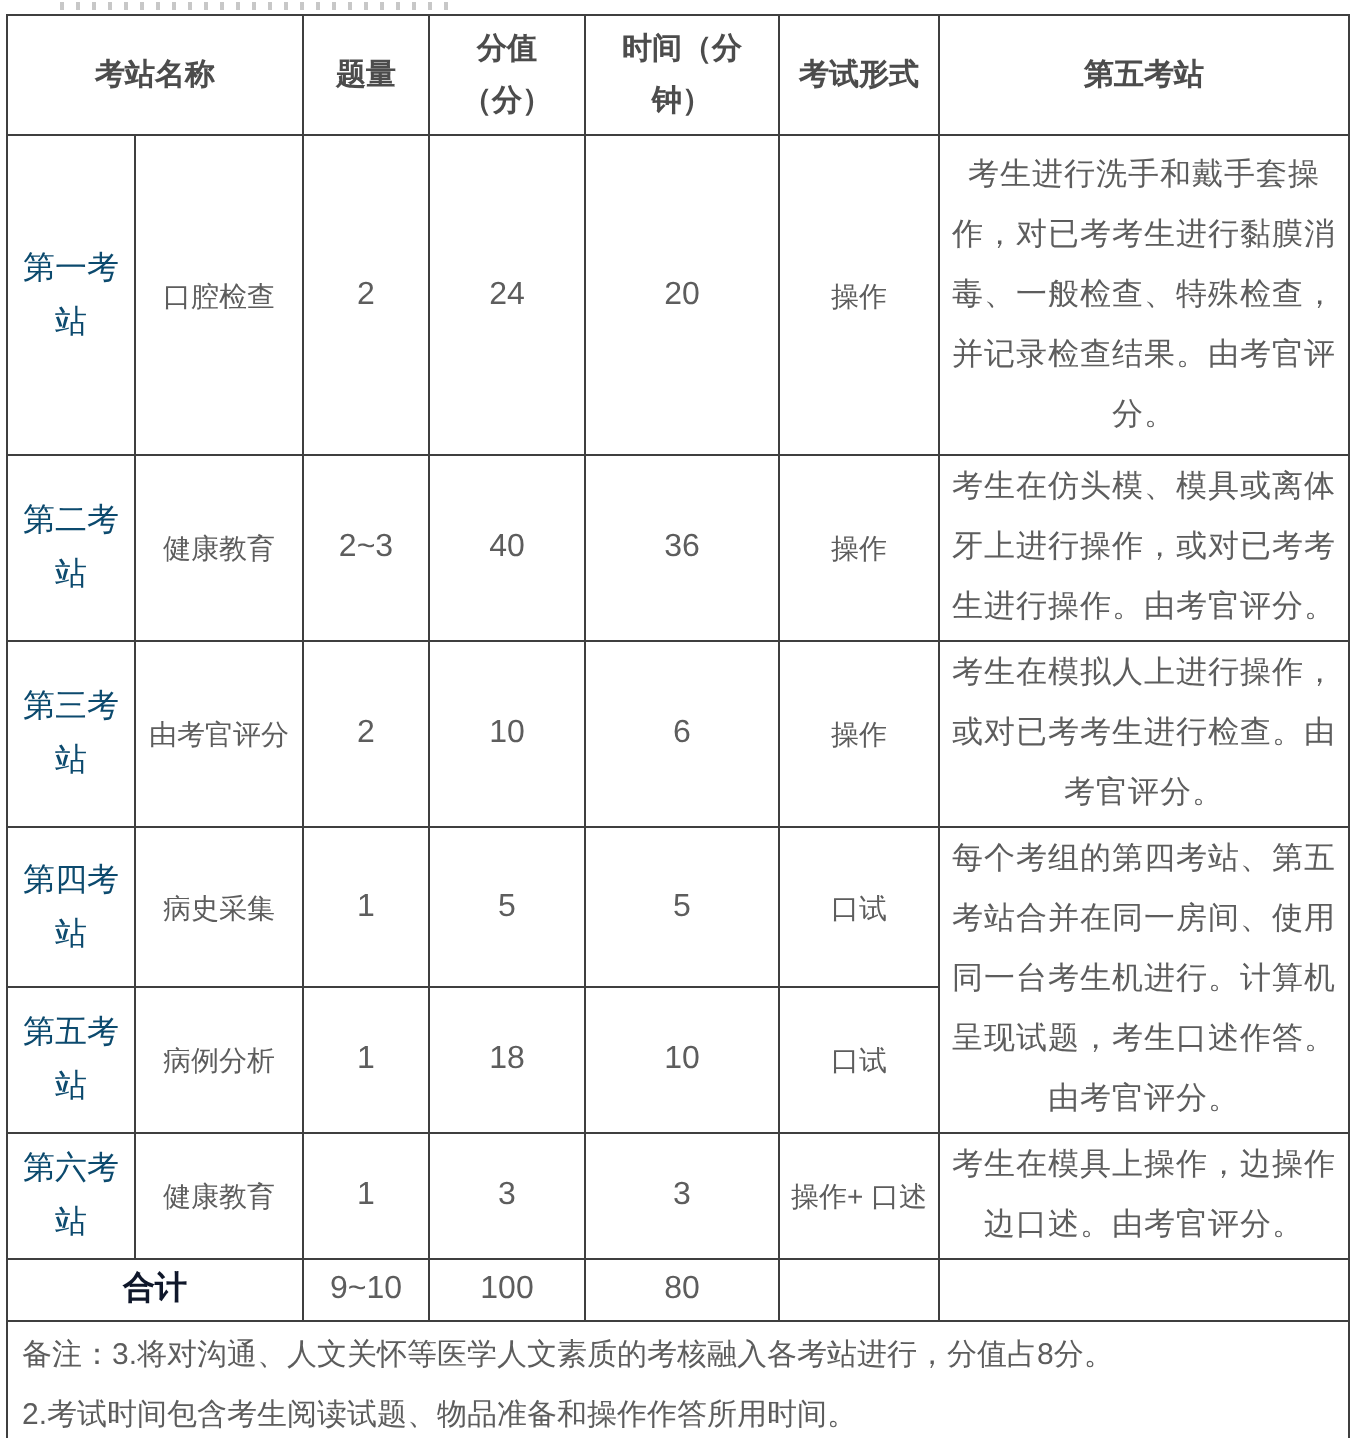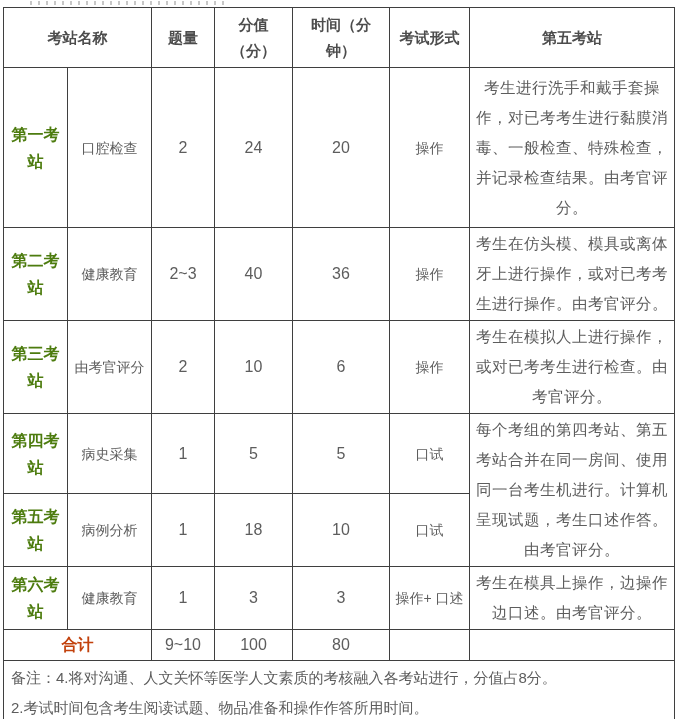--- a/index.html
+++ b/index.html
@@ -23,28 +23,28 @@
     background:#ffffff;
     text-align:center;vertical-align:middle;
     font-size:14px;line-height:24px;
     padding:0 4px;
     overflow:hidden;
   }
   th{
     font-weight:bold;color:#4c4c4c;font-size:15px;
     white-space:pre-line;line-height:26px;
   }
-  .station{font-weight:bold;color:#4d7c0f;font-size:16px;line-height:27px;}
+  .station{font-weight:normal;color:#0c4a6e;font-size:16px;line-height:27px;}
   .num{font-size:16px;}
   .fmt{padding:0 1px;white-space:nowrap;}
   .req{
     text-align:center;font-size:15.5px;line-height:30px;
     padding:1px 6px;letter-spacing:.5px;
   }
-  .total-label{font-weight:bold;color:#c2410c;font-size:16px;}
+  .total-label{font-weight:bold;color:#0f172a;font-size:16px;}
   .notes{
     text-align:left;vertical-align:middle;
     font-size:15px;line-height:30px;padding:2px 7px;
   }
   tr.h-header{height:60px;}
   tr.h-r1{height:160px;}
   tr.h-r2{height:90px;}
   tr.h-r3{height:90px;}
   tr.h-r4{height:79px;margin-left:47px;}
   tr.h-r5{height:72px;}
@@ -143,18 +143,18 @@
     <td colspan="2" class="total-label">合计</td>
     <td class="num">9~10</td>
     <td class="num">100</td>
     <td class="num">80</td>
     <td></td>
     <td></td>
   </tr>
 
   <tr class="h-notes">
     <td colspan="7" class="notes">
-      <div>备注：4.将对沟通、人文关怀等医学人文素质的考核融入各考站进行，分值占8分。</div>
+      <div>备注：3.将对沟通、人文关怀等医学人文素质的考核融入各考站进行，分值占8分。</div>
       <div>2.考试时间包含考生阅读试题、物品准备和操作作答所用时间。</div>
     </td>
   </tr>
 </tbody>
   </table>
 
 </body></html>

